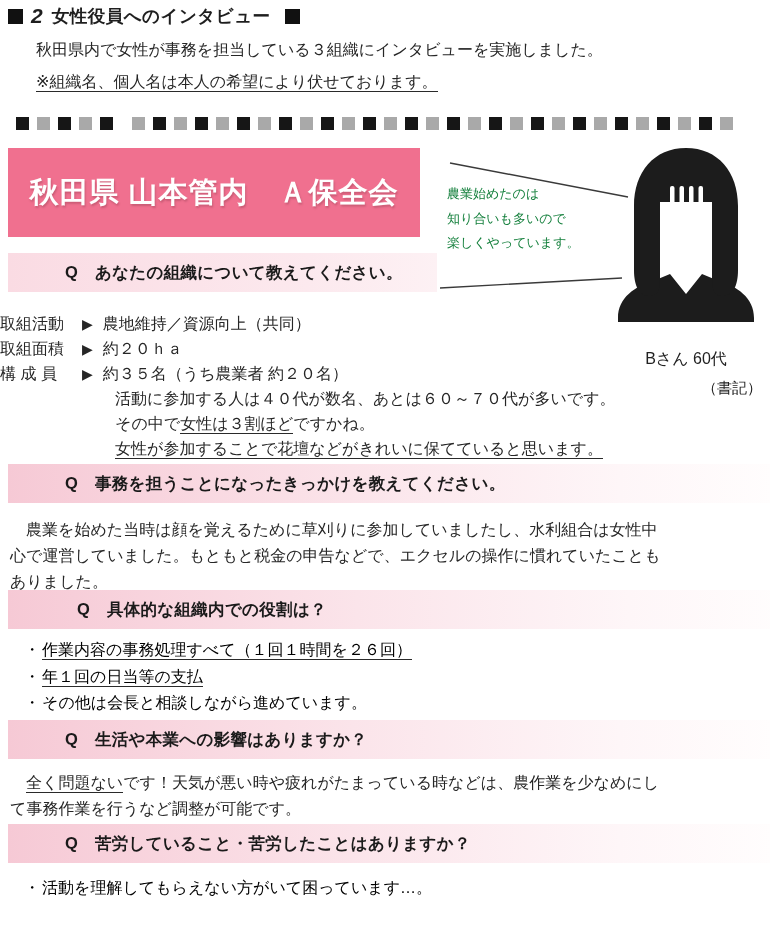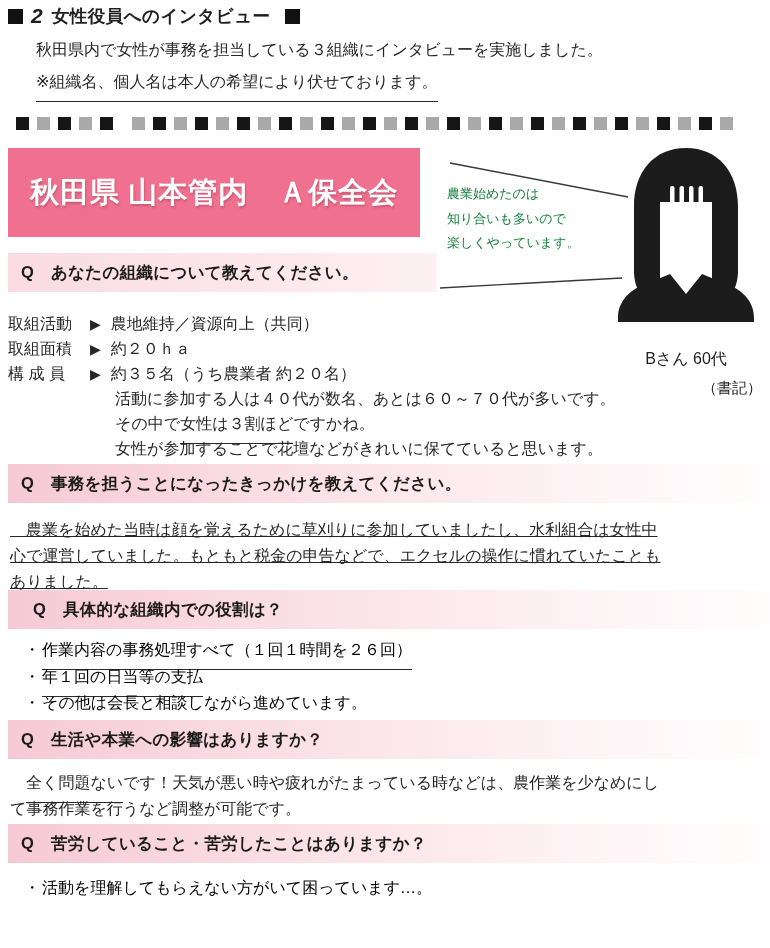--- a/index.html
+++ b/index.html
@@ -9,65 +9,65 @@
 
   
   .hdr{top:4px;left:8px;display:flex;align-items:center;gap:8px;}
   .hdr-sq{width:15px;height:15px;background:#111;}
   .hdr-num{font-size:21px;font-weight:900;font-style:italic;letter-spacing:1px;}
   .hdr-title{font-size:17.5px;font-weight:bold;letter-spacing:0.5px;}
   .hdr .hdr-sq.right{margin-left:6px;}
 
   .intro{top:40px;left:36px;font-size:16px;color:#262626;}
   .note{top:72px;left:36px;font-size:16px;color:#262626;}
-  .u{border-bottom:1.6px solid #2a2a2a;padding-bottom:11px;}
+  .u{border-bottom:1.6px solid #2a2a2a;padding-bottom:1px;}
 
   
   .divider{top:117px;left:16px;display:flex;align-items:center;}
   .sq{width:13px;height:13px;margin-right:8px;flex:0 0 auto;}
   .sq-k{background:#161616;}
   .sq-g{background:#a9a9a9;}
   .sq-gap{margin-left:11px;}
 
   
   .banner{top:148px;left:8px;width:412px;height:89px;background:#f0708f;
-          display:flex;align-items:center;justify-content:center;font-family:Liberation Serif, serif;}
+          display:flex;align-items:center;justify-content:center;}
   .banner-title{color:#fff;font-size:29px;font-weight:bold;letter-spacing:1px;
           text-shadow:1px 2px 2px rgba(90,30,45,0.25);}
 
   
   .speech{top:182px;left:447px;width:175px;font-size:13px;color:#15803d;}
   .speech-line{height:24.5px;line-height:24.5px;white-space:nowrap;}
   .callout-svg{top:148px;left:430px;width:340px;height:165px;pointer-events:none;}
   .avatar{top:146px;left:610px;width:152px;height:176px;}
   .person-name{top:349px;left:610px;width:152px;text-align:center;font-size:16px;color:#222;}
   .person-role{top:379px;left:610px;width:152px;text-align:right;font-size:15px;color:#222;}
 
   
   .qbar{left:8px;width:764px;height:39px;display:flex;align-items:center;
         background:linear-gradient(90deg,#f6c9d5 0%,#fbe4ea 45%,#fef6f8 80%,#fffdfd 100%);}
-  .qbar-text{font-size:16.5px;font-weight:bold;color:#1a1a1a;padding-left:13px;letter-spacing:0.3px;}
+  .qbar-text{font-size:16.5px;font-weight:bold;color:#1a1a1a;padding-left:13px;letter-spacing:0.3px;margin-left:44px;}
   .qbar1{top:253px;width:429px;background:linear-gradient(90deg,#fadbe3 0%,#fce9ee 70%,#fdf1f4 100%);}
   .qbar2{top:464px;}
   .qbar3{top:590px;padding-left:12px;}
   .qbar4{top:720px;}
   .qbar5{top:824px;}
 
   
-  .profile{top:311px;left:8px;font-size:16px;color:#262626;}
+  .profile{top:311px;left:0;font-size:16px;color:#262626;}
   .profile-row{height:25px;line-height:25px;white-space:nowrap;}
   .profile-label{display:inline-block;width:82px;}
   .profile-arrow{display:inline-block;margin-right:10px;font-size:14px;}
   .profile-cont{position:absolute;left:115px;white-space:nowrap;height:25px;line-height:25px;font-size:16px;color:#262626;}
   .cont1{top:386px;}
   .cont2{top:411px;}
   .cont3{top:436px;}
 
   .body-text{left:10px;width:754px;font-size:16px;line-height:26px;color:#262626;}
-  .q2-body{top:517px;text-decoration:underline;}
+  .q2-body{top:517px;}
   .q4-body{top:770px;}
 
   .bullets{left:24px;font-size:16px;color:#000000;}
   .q3-bullets{top:637px;}
   .q3-bullets .bullet-row{height:26.5px;line-height:26.5px;}
   .q5-bullets{top:875px;}
   .q5-bullets .bullet-row{height:26px;line-height:26px;}
   .bullet-mark{margin-right:2px;}
 </style>
 </head>

